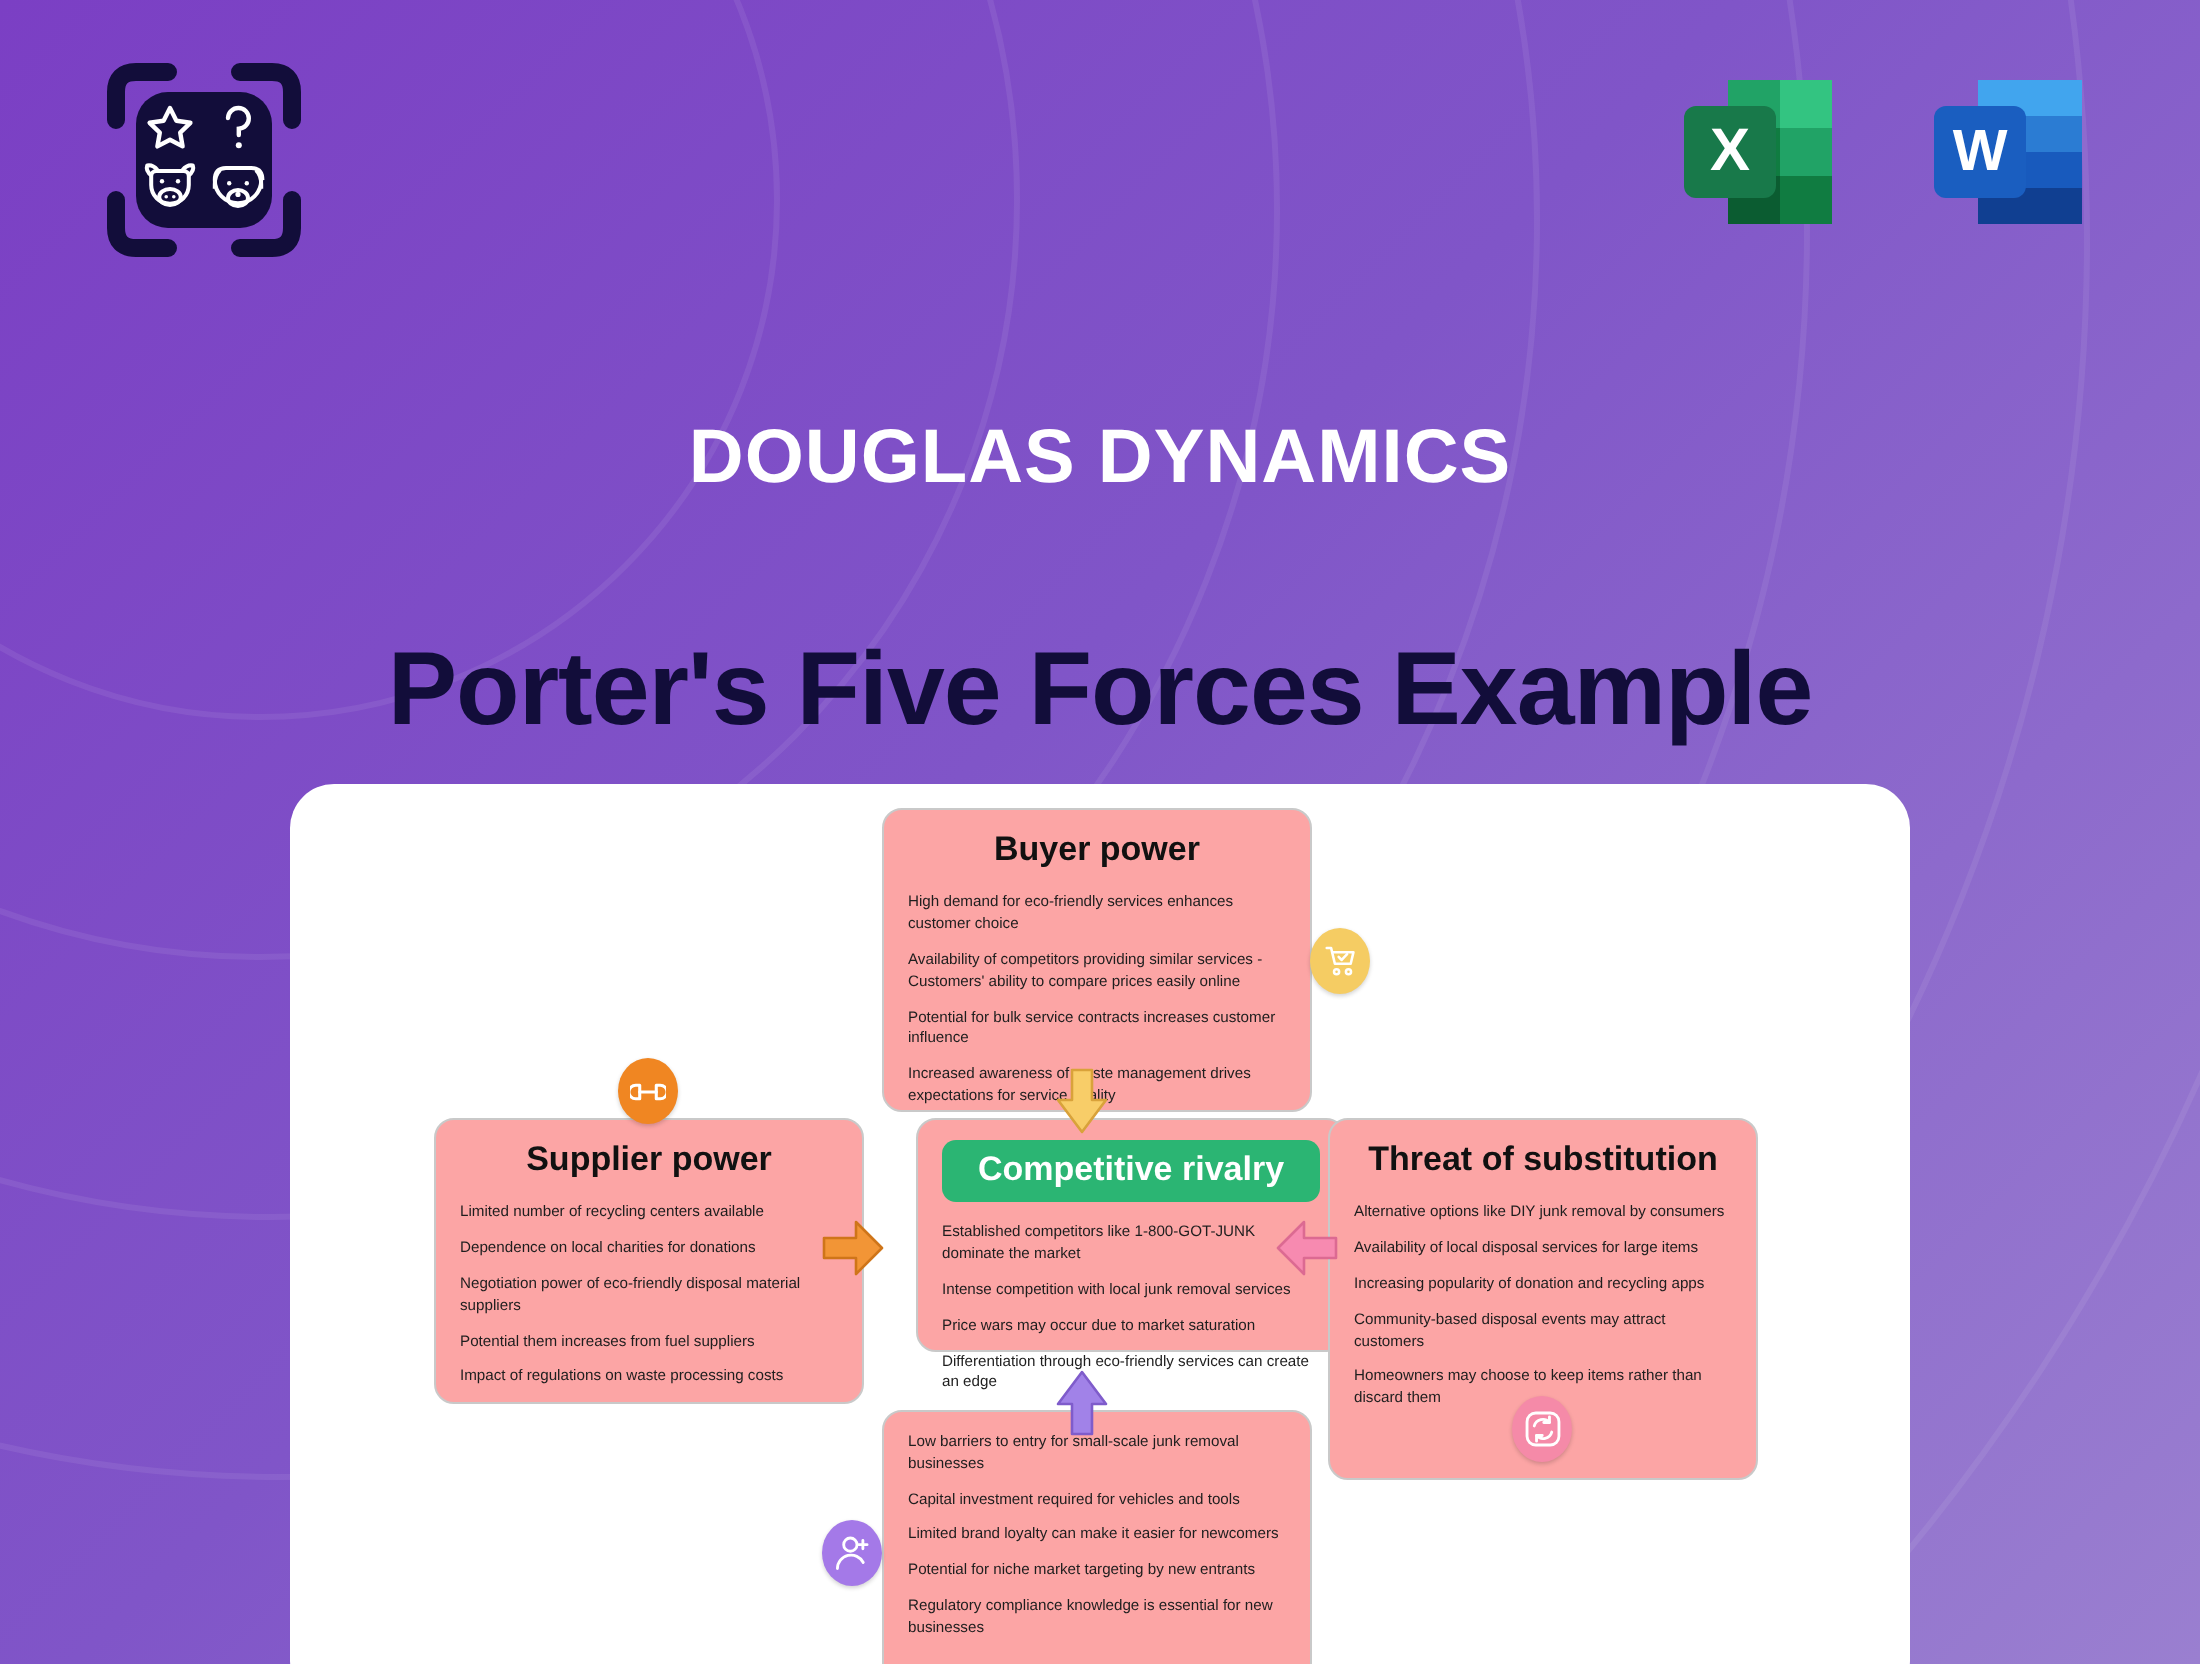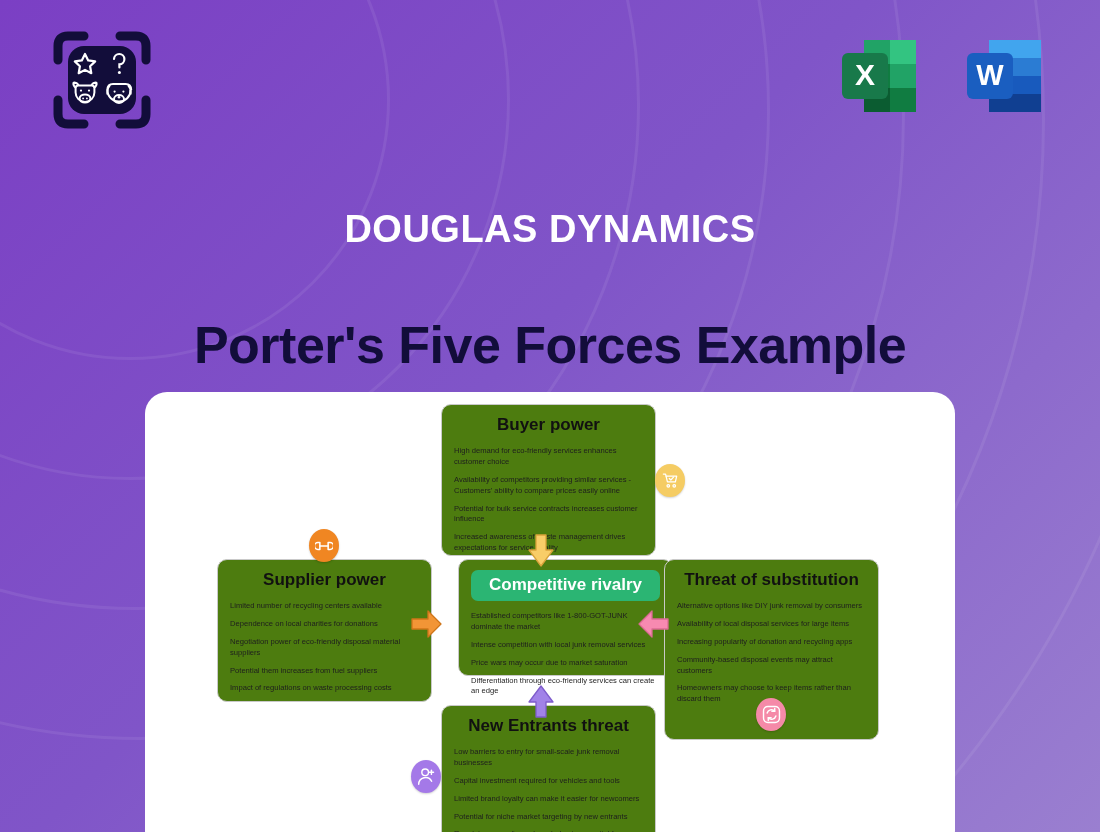--- a/index.html
+++ b/index.html
@@ -70,21 +70,21 @@
     left: 145px; top: 392px;
     width: 810px; height: 460px;
     background: #ffffff;
     border-radius: 22px;
     overflow: hidden;
   }
 
   
   .force-box {
     position: absolute;
-    background: #4d7c0f;
+    background: #fca5a5;
     border: 1.5px solid #c9c9c9;
     border-radius: 10px;
     padding: 10px 12px 24px 12px;
   }
   .force-title {
     text-align: center;
     font-size: 17px;
     font-weight: bold;
     color: #111111;
     margin-bottom: 11px;
@@ -263,21 +263,20 @@
       <ul class="force-list">
         <li>Alternative options like DIY junk removal by consumers</li>
         <li>Availability of local disposal services for large items</li>
         <li>Increasing popularity of donation and recycling apps</li>
         <li>Community-based disposal events may attract customers</li>
         <li>Homeowners may choose to keep items rather than discard them</li>
       </ul>
     </div>
 
     <div class="force-box" id="box-entrants">
-      <div class="force-title">New Entrants threat</div>
       <ul class="force-list">
         <li>Low barriers to entry for small-scale junk removal businesses</li>
         <li>Capital investment required for vehicles and tools</li>
         <li>Limited brand loyalty can make it easier for newcomers</li>
         <li>Potential for niche market targeting by new entrants</li>
         <li>Regulatory compliance knowledge is essential for new businesses</li>
       </ul>
     </div>
 
     <div class="arrow" id="arrow-down">

